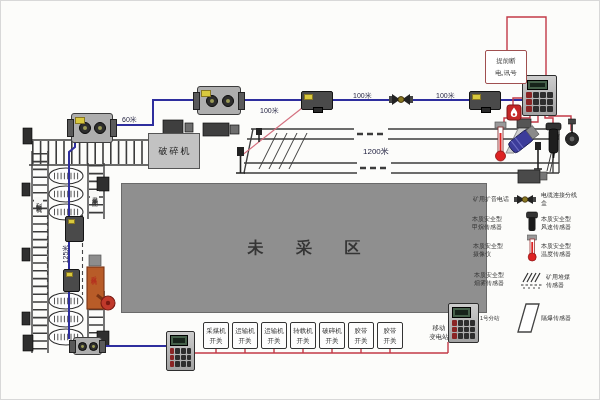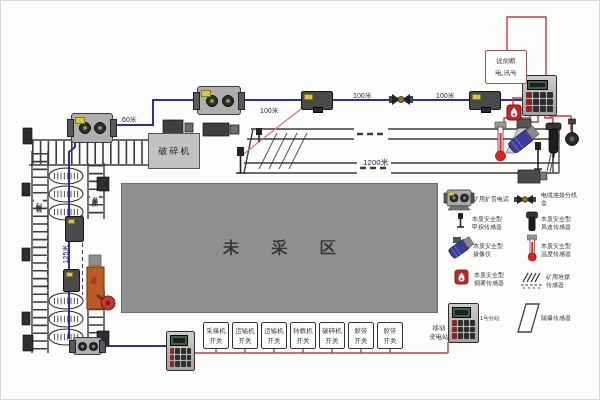--- a/index.html
+++ b/index.html
@@ -28,21 +28,21 @@
   
   .sw{position:absolute;width:26px;height:27px;background:#fdfdfd;border:1px solid #333;border-radius:2px;
       font-size:6.5px;line-height:1.55;text-align:center;padding-top:3px;box-sizing:border-box;color:#333;}
   .lblbox{position:absolute;background:#fff;border:1px solid #333;display:flex;align-items:center;justify-content:center;
       font-size:9px;letter-spacing:4px;text-indent:4px;color:#222;}
   .dist{position:absolute;font-size:7px;color:#1d1d3d;white-space:nowrap;}
   .lg{position:absolute;font-size:6px;color:#333;line-height:1.35;white-space:nowrap;}
   .tiny{position:absolute;font-size:6.5px;color:#333;line-height:1.45;white-space:nowrap;}
   .note{position:absolute;left:484px;top:49px;width:42px;height:34px;background:#fff;border:1px solid #a05050;border-radius:2px;
       font-size:6.5px;text-align:center;padding-top:4px;line-height:1.8;color:#333;box-sizing:border-box;}
-  .unmined{position:absolute;left:120px;top:182px;width:317px;height:130px;background:#8f8f8f;border:1px solid #6a6a6a;
+  .unmined{position:absolute;left:120px;top:182px;width:366px;height:130px;background:#8f8f8f;border:1px solid #6a6a6a;
       display:flex;align-items:center;justify-content:center;font-size:16px;font-weight:bold;letter-spacing:14px;text-indent:14px;color:#353535;box-sizing:border-box;}
   .vtext{position:absolute;writing-mode:vertical-rl;font-size:6px;color:#333;letter-spacing:1px;background:#f7f7f5;padding:1px 0;}
 </style>
 </head>
 <body>
 
 <div id="stage">
 
   <svg width="600" height="400" viewBox="0 0 600 400">
 
@@ -247,21 +247,21 @@
   <div class="unmined">未 采 区</div>
   <div class="lblbox" style="left:147px;top:132px;width:50px;height:34px;background:#c2c2c2;border-color:#555;letter-spacing:2px;text-indent:2px;">破碎机</div>
   <div class="vtext" style="left:88px;top:269px;background:transparent;color:#b52f1f;font-size:6.5px;">采煤机</div>
   <div class="vtext" style="left:33px;top:196px;">刮板输送机</div>
   <div class="vtext" style="left:89px;top:190px;">采煤工作面</div>
 
   <div class="dist" style="left:121px;top:114px;">60米</div>
   <div class="dist" style="left:259px;top:105px;">100米</div>
   <div class="dist" style="left:352px;top:90px;">100米</div>
   <div class="dist" style="left:435px;top:90px;">100米</div>
-  <div class="dist" style="left:362px;top:156px;font-size:8px;">1200米</div>
+  <div class="dist" style="left:362px;top:145px;font-size:8px;">1200米</div>
   <div class="dist" style="left:56px;top:248px;transform:rotate(-90deg);">125米</div>
 
   <div class="pd" style="left:70px;top:112px;width:40px;height:28px;">
     <span class="wing" style="left:-5px;top:5px;height:16px;"></span>
     <span class="wing" style="right:-5px;top:5px;height:16px;"></span>
     <span class="spk" style="left:7px;top:8px;width:10px;height:10px;"></span>
     <span class="spk" style="left:22px;top:8px;width:10px;height:10px;"></span>
     <span class="tag" style="left:3px;top:3px;width:8px;height:5px;"></span>
   </div>
   <div class="pd" style="left:196px;top:85px;width:42px;height:27px;">

